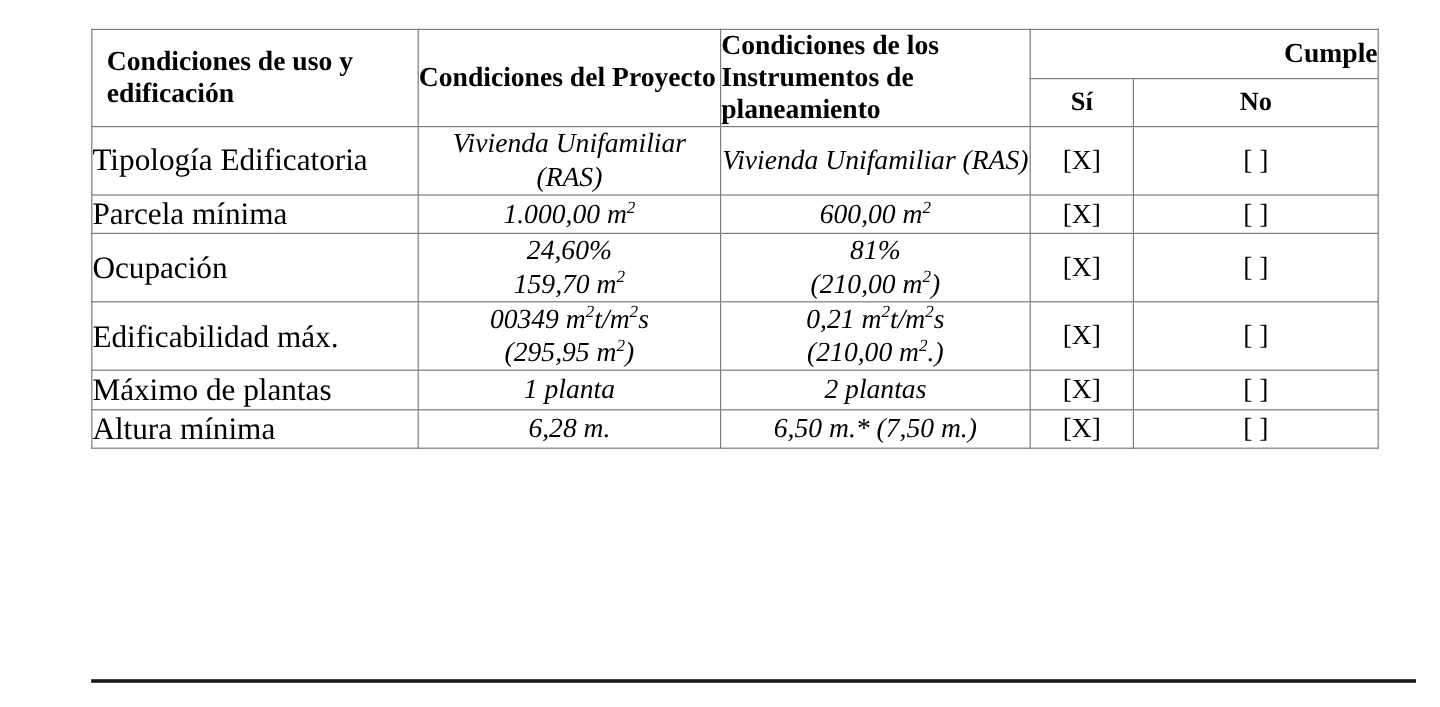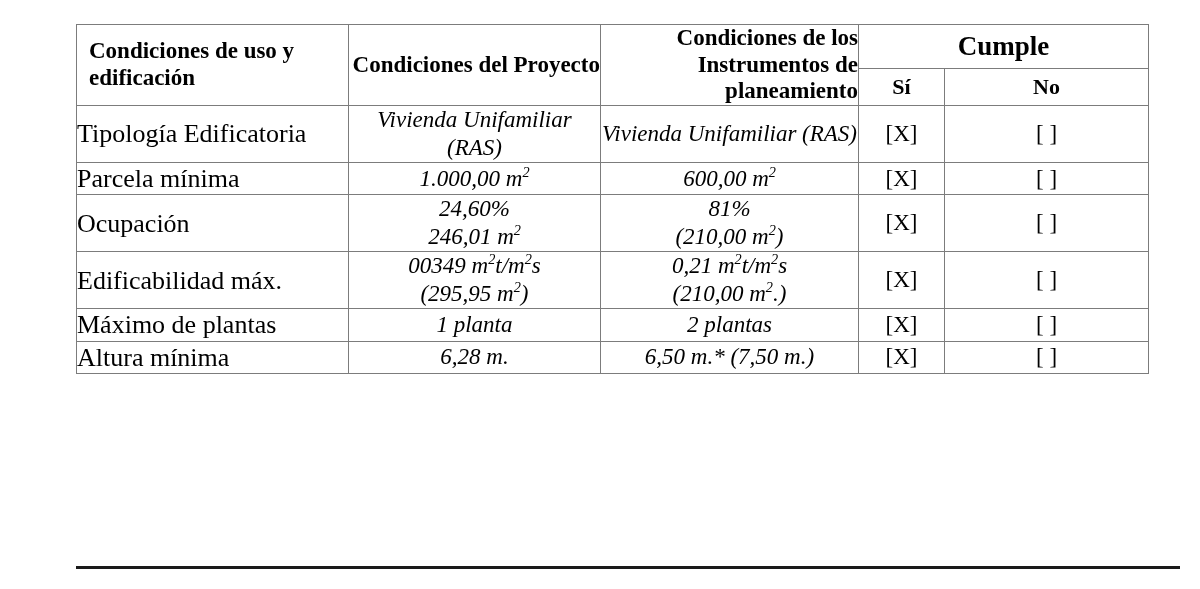--- a/index.html
+++ b/index.html
@@ -45,34 +45,34 @@
   }
 
   
   col.c-uso      { width: 272px; }
   col.c-proyecto { width: 252px; }
   col.c-instr    { width: 258px; }
   col.c-si       { width: 86px; }
   col.c-no       { width: 204px; }
 
   .hdr {
-    text-align: right;
+    text-align: left;
     font-weight: bold;
     font-size: 23px;
     line-height: 1.16;
     padding: 6px 8px;
   }
   .hdr.left-ind {
     text-align: left;
     padding-left: 12px;
   }
   .hdr-cumple {
-    text-align: center;
+    text-align: right;
     font-weight: bold;
-    font-size: 27px;
+    font-size: 23px;
     padding: 8px 4px 6px 4px;
     border-bottom: 1px solid #7c7c7c;
   }
   .hdr-sub {
     text-align: center;
     font-weight: bold;
     font-size: 22px;
     padding: 8px 4px;
   }
 
@@ -171,21 +171,21 @@
             <span class="nowrap"><span>600,00 m</span><sup>2</sup></span>
           </td>
           <td class="mark">[X]</td>
           <td class="mark">[ ]</td>
         </tr>
 
         <tr>
           <td class="label">Ocupación</td>
           <td class="val">
             <div>24,60%</div>
-            <div><span>246,01 m</span><sup>2</sup></div>
+            <div><span>159,70 m</span><sup>2</sup></div>
           </td>
           <td class="val">
             <div>81%</div>
             <div><span>(210,00 m</span><sup>2</sup><span>)</span></div>
           </td>
           <td class="mark">[X]</td>
           <td class="mark">[ ]</td>
         </tr>
 
         <tr>

